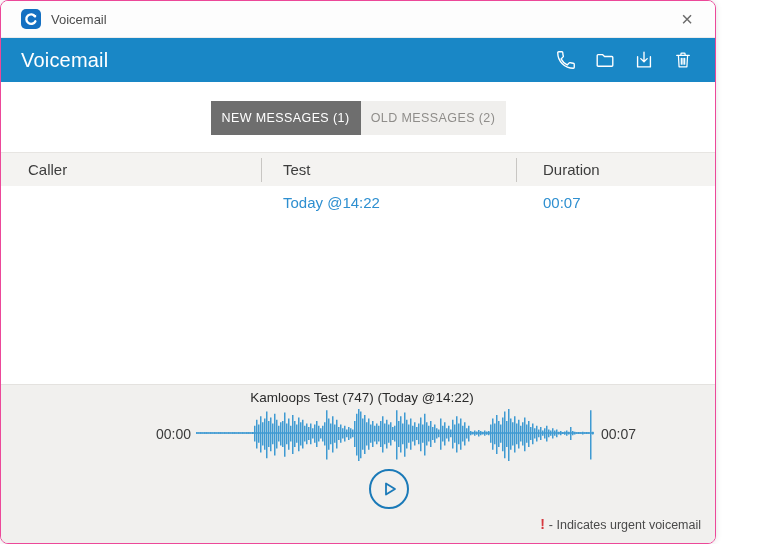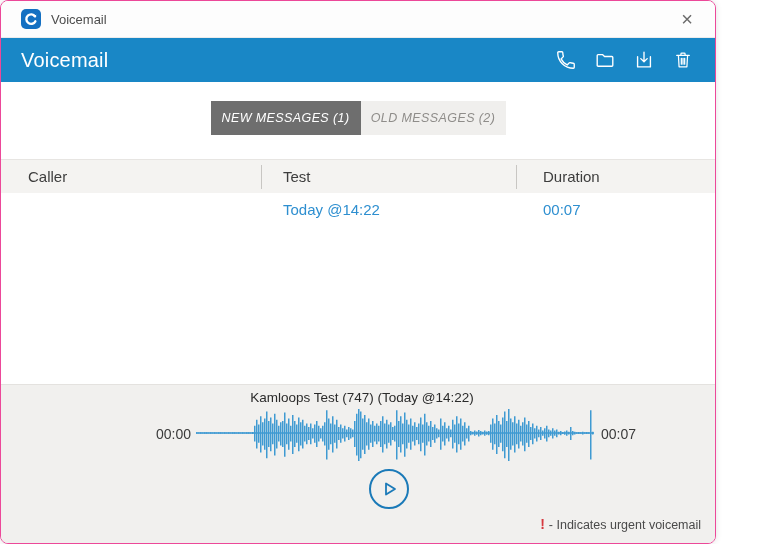--- a/index.html
+++ b/index.html
@@ -27,27 +27,27 @@
   
   .appbar {
     height:44px; background:var(--accent,#1987c6); display:flex; align-items:center;
     padding:0 20px; color:#fff;
   }
   .appbar-title { font-size:20px; font-weight:400; letter-spacing:.2px; }
   .appbar-icons { margin-left:auto; display:flex; align-items:center; gap:15px; }
   .appbar-icons .icon { width:24px; height:24px; display:flex; align-items:center; justify-content:center; }
   .appbar-icons svg { stroke:#fff; fill:none; stroke-width:1.5; stroke-linecap:round; stroke-linejoin:round; }
   
-  .tabs { margin-top:19px; height:34px; display:flex; justify-content:center;font-style:italic; }
+  .tabs { margin-top:19px; height:34px; display:flex; justify-content:center; }
   .tab { height:34px; line-height:34px; text-align:center; font-size:12.5px; letter-spacing:.4px; }
   .tab.active { width:150px; background:#6e6e6e; color:#ffffff; }
   .tab.inactive { width:145px; background:#f0efed; color:#8f8d8a; }
   
   .table-header {
-    margin-top:24px; height:34px; background:#f4f3f1; border-top:1px solid #e7e5e2;
+    margin-top:17px; height:34px; background:#f4f3f1; border-top:1px solid #e7e5e2;
     position:relative; font-size:15px; color:#3d3d3d;
   }
   .table-header .cell, .table-row .cell { position:absolute; line-height:34px; white-space:nowrap; }
   .cell.c1 { left:27px; } .cell.c2 { left:282px; } .cell.c3 { left:542px; }
   .vsep { position:absolute; top:5px; width:1px; height:24px; background:#c8c6c3; }
   .vsep.s1 { left:260px; } .vsep.s2 { left:515px; }
   .table-row { position:relative; height:34px; background:#fff; font-size:15px; color:var(--link,#2e8fd0); }
   
   .player {
     position:absolute; left:0; right:0; bottom:0; height:159px;

